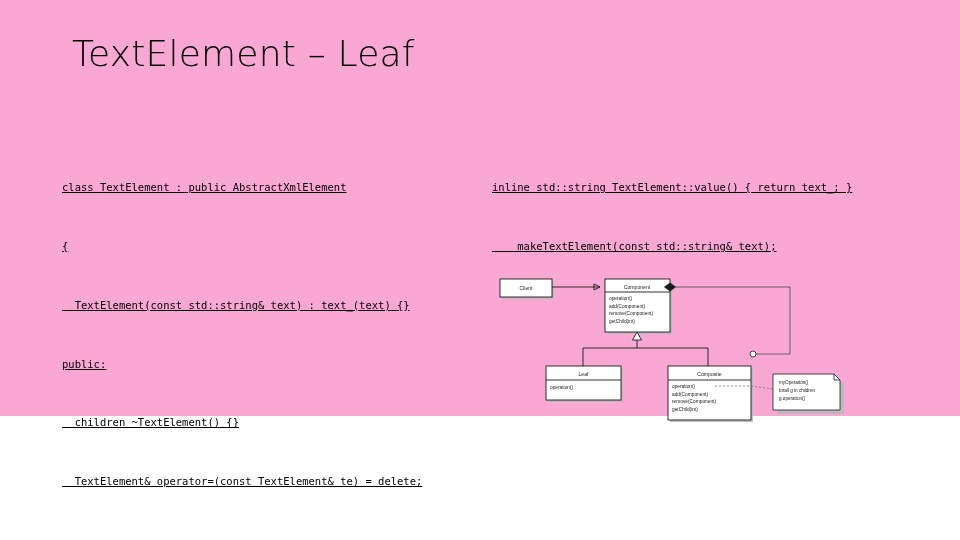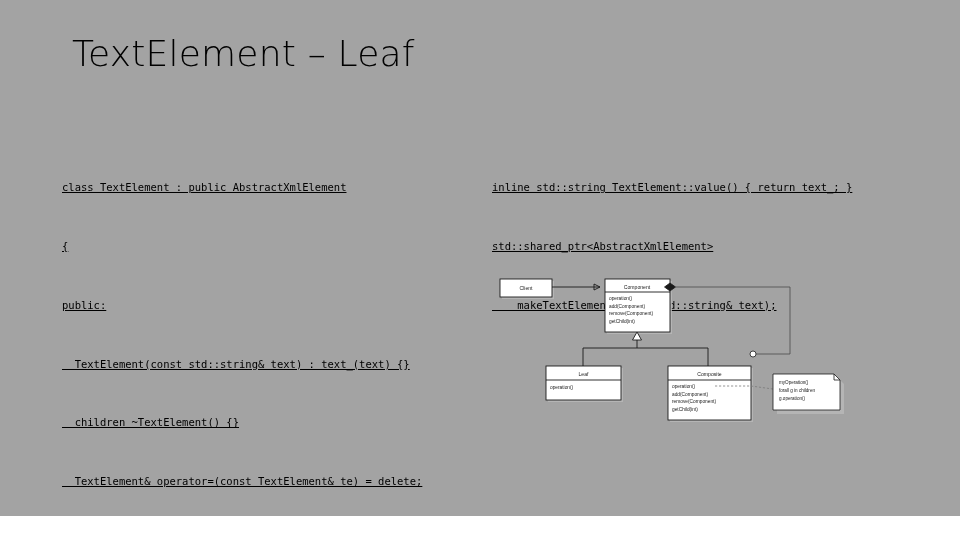--- a/index.html
+++ b/index.html
@@ -12,22 +12,22 @@
     background: #ffffff;
     font-family: "Liberation Sans", sans-serif;
     overflow: hidden;
     position: relative;
   }
 
   #slide {
     position: absolute;
     left: 0; top: 0;
     width: 960px;
-    height: 516px;
-    background: #a3a3a3;
+    height: 416px;
+    background: #f9a8d4;
   }
 
   
   #slide-title {
     position: absolute;
     left: 72px;
     top: 32px;
     font-family: "DejaVu Sans", sans-serif;
     font-size: 36px;
     font-weight: 300;
@@ -122,34 +122,33 @@
 </head>
 <body>
 
 <div id="slide">
 
   <div id="slide-title">TextElement – Leaf</div>
 
   <div id="code-left" class="code-block">
     <div class="code-line">class TextElement : public AbstractXmlElement</div>
     <div class="code-line">{</div>
+    <div class="code-line">  TextElement(const std::string&amp; text) : text_(text) {}</div>
     <div class="code-line">public:</div>
-    <div class="code-line">  TextElement(const std::string&amp; text) : text_(text) {}</div>
     <div class="code-line">  children ~TextElement() {}</div>
     <div class="code-line">  TextElement&amp; operator=(const TextElement&amp; te) = delete;</div>
     
     
     
     
     
   </div>
 
   <div id="code-right" class="code-block">
     <div class="code-line">inline std::string TextElement::value() { return text_; }</div>
-    <div class="code-line">std::shared_ptr&lt;AbstractXmlElement&gt;</div>
     <div class="code-line">    makeTextElement(const std::string&amp; text);</div>
   </div>
 
   <div id="uml-diagram">
     <svg width="365" height="175" viewBox="0 0 365 175" xmlns="http://www.w3.org/2000/svg">
 
       <rect class="uml-shadow" x="12" y="19" width="52" height="18"></rect>
       <rect class="uml-box" x="10" y="17" width="52" height="18"></rect>
       <text class="uml-title" x="36" y="28">Client</text>
 

